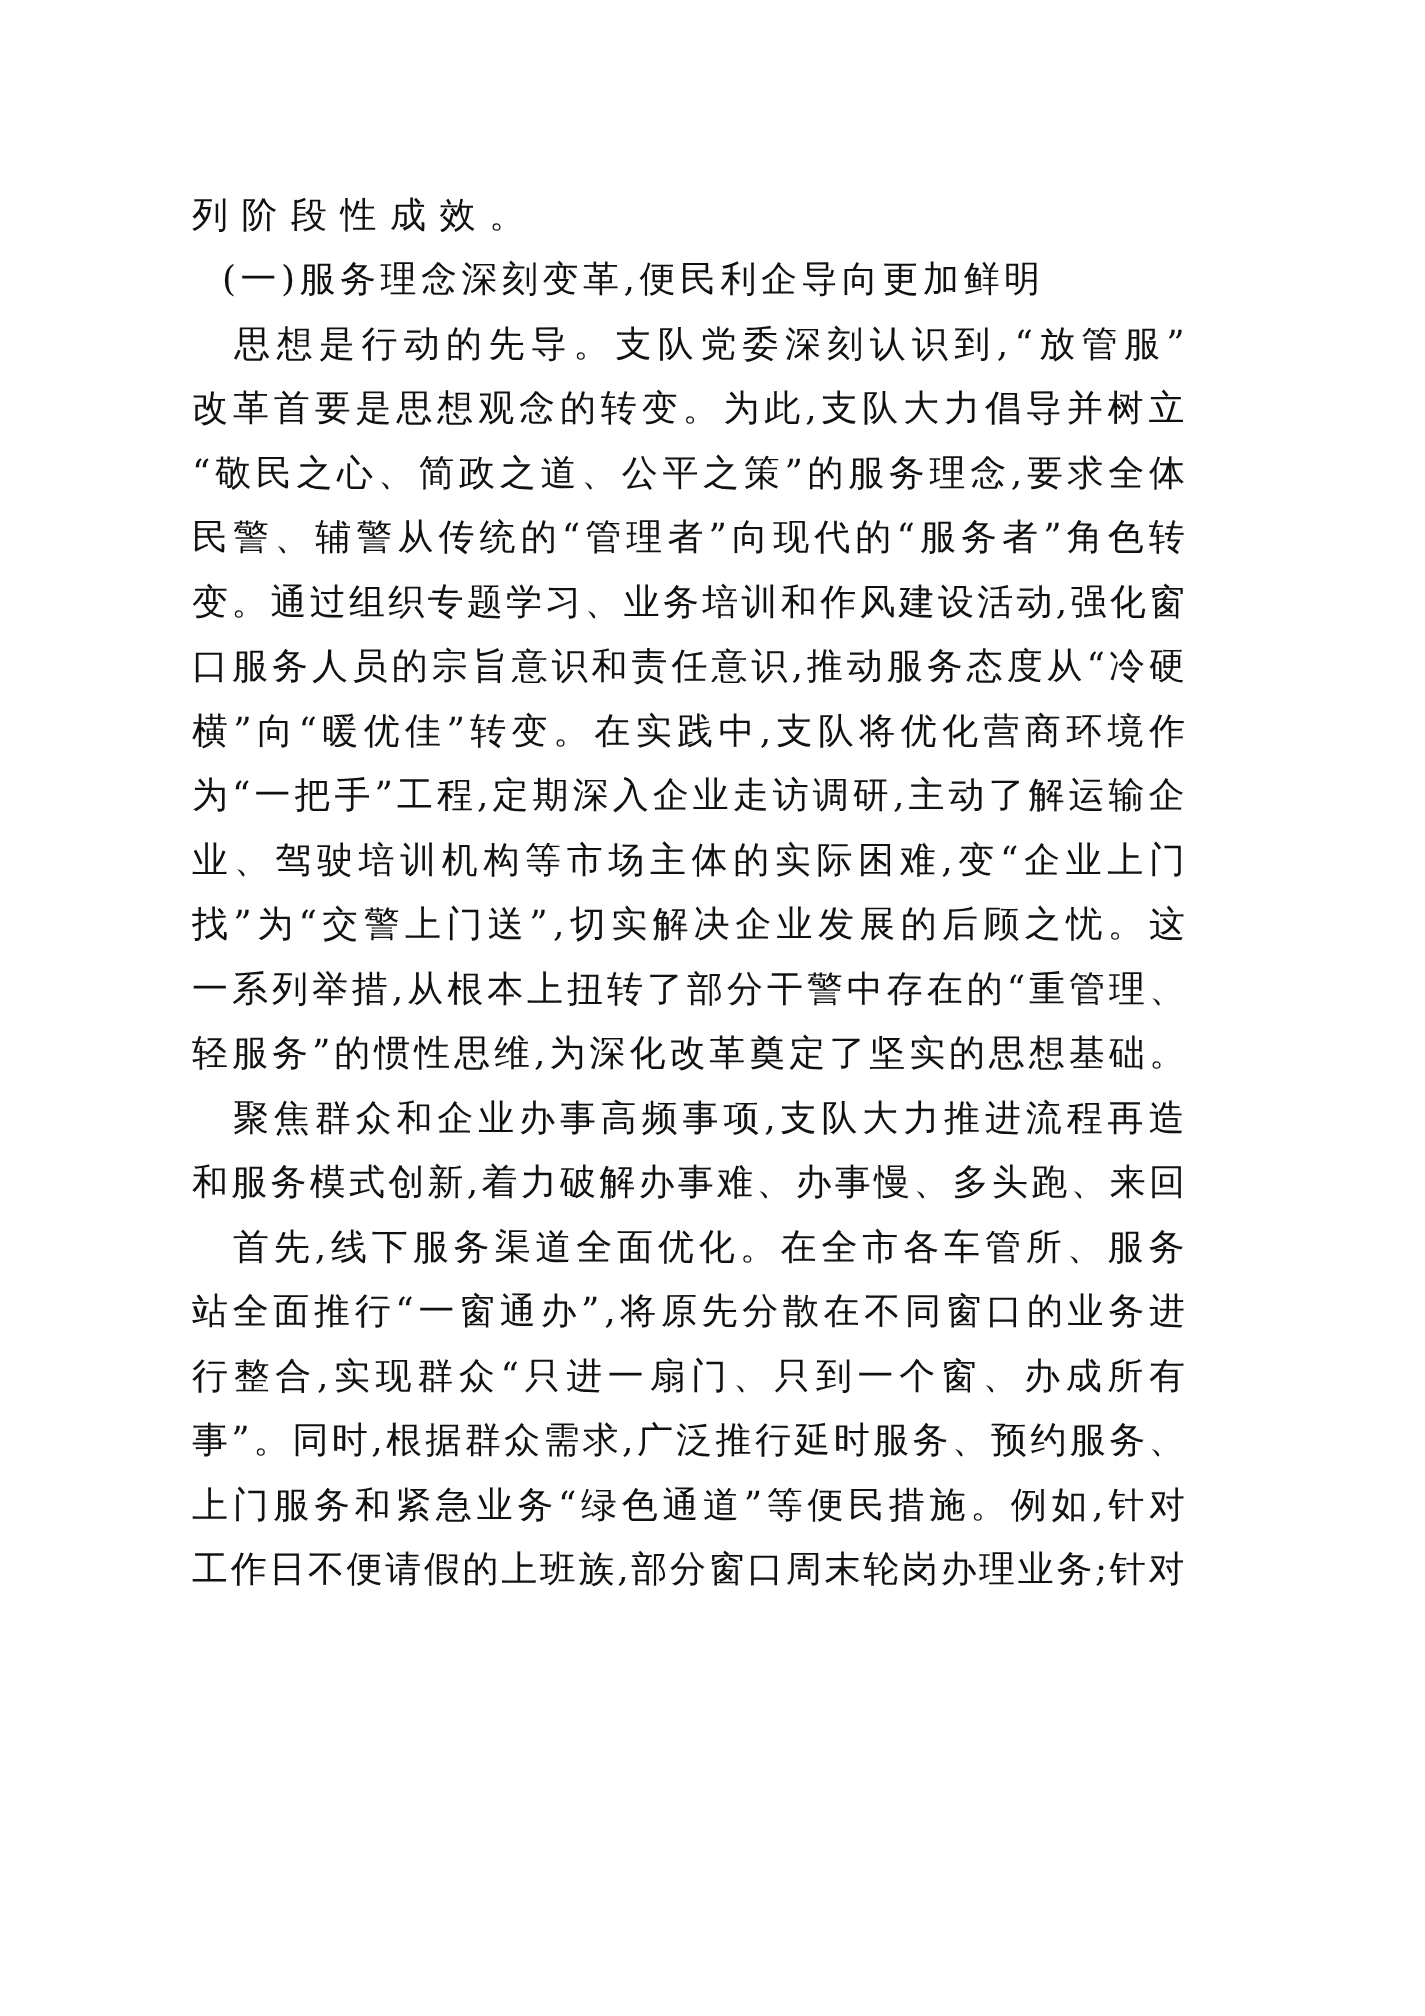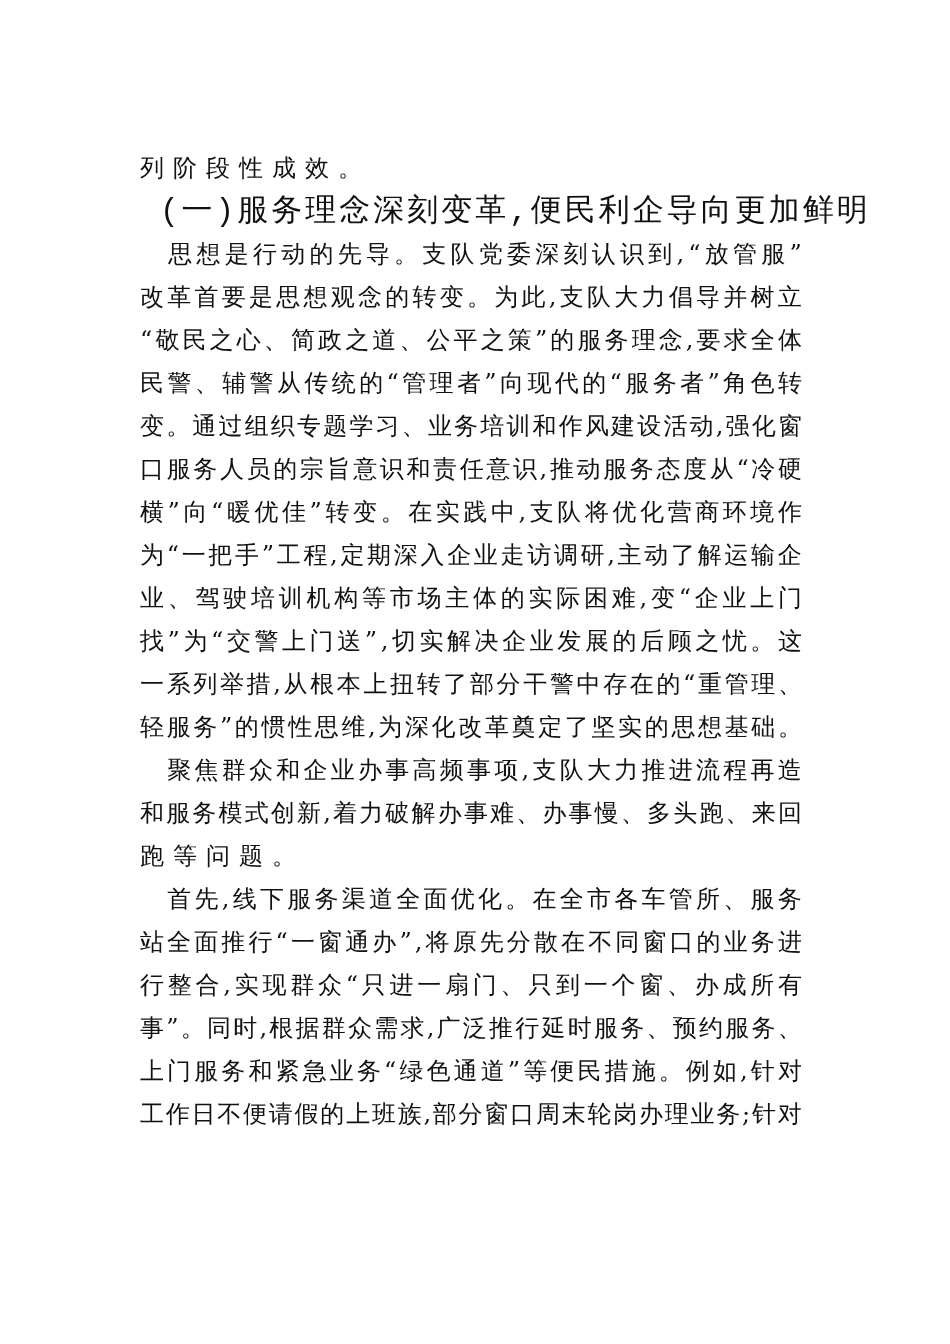--- a/index.html
+++ b/index.html
@@ -10,45 +10,43 @@
   body {
     width: 950px;
     height: 1344px;
     position: relative;
     overflow: hidden;
     font-family: "DejaVu Serif", "Liberation Serif", serif;
     color: #111111;
   }
   .page {
     position: absolute;
-    left: 140px;
+    left: 128px;
     top: 122px;
     width: 662px;
-    margin-top: 25px;
   }
   .line {
     height: 43px;
     line-height: 43px;
     font-size: 24px;
     white-space: nowrap;
     text-align: justify;
     text-align-last: justify;
     letter-spacing: 0px;
     overflow: visible;
   }
   .line.last {
     text-align-last: left;
     letter-spacing: 9px;
   }
   .line.heading {
     padding-left: 20px;
     text-align-last: left;
     letter-spacing: 3px;
-    font-size: 31px;
-    font-family: Liberation Mono, monospace;
+    font-size: 24px;
   }
   .line.indent-full {
     padding-left: 0;
   }
 </style>
 </head>
 <body>
 
 <div class="page">
   <div class="line last">列阶段性成效。</div>
@@ -463,21 +461,20 @@
         <span>慢</span>
         <span>、</span>
         <span>多</span>
         <span>头</span>
         <span>跑</span>
         <span>、</span>
         <span>来</span>
         <span>回</span>
       </span>
     </div>
-  <div class="line last">跑等问题。</div>
   <div class="line indent-full">
       <span style="display: flex; justify-content: space-between; width: 100%;">
         <span>　</span>
         <span>首</span>
         <span>先</span>
         <span>,</span>
         <span>线</span>
         <span>下</span>
         <span>服</span>
         <span>务</span>

